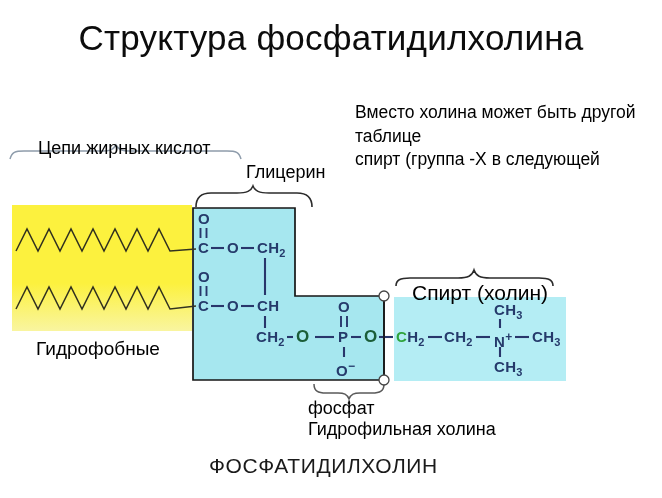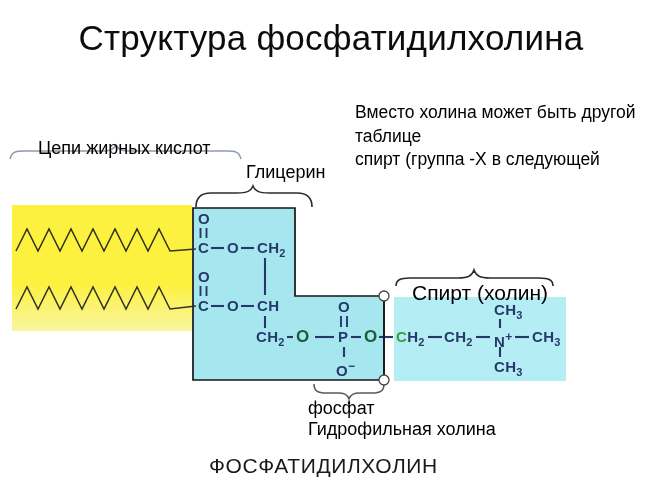--- a/index.html
+++ b/index.html
@@ -101,20 +101,21 @@
   <div class="note">
     <div>Вместо холина может быть другой</div>
     <div>таблице</div>
     <div>спирт (группа -X в следующей</div>
   </div>
 
   <div class="lbl" style="left:38px; top:106px;margin-top:32px;">Цепи жирных кислот</div>
   <div class="lbl" style="left:246px; top:162px;text-align:center;">Глицерин</div>
 
   <div class="hydro">
+    <div>Гидрофобные</div>
   </div>
 
   <div class="alc">Спирт (холин)</div>
 
   <div class="lbl" style="left:308px; top:398px;">фосфат</div>
   <div class="lbl" style="left:308px; top:419px;">Гидрофильная холина</div>
 
   <div class="footer">ФОСФАТИДИЛХОЛИН</div>
 
   <span class="atom" style="left:198px; top:211px;">O</span>

